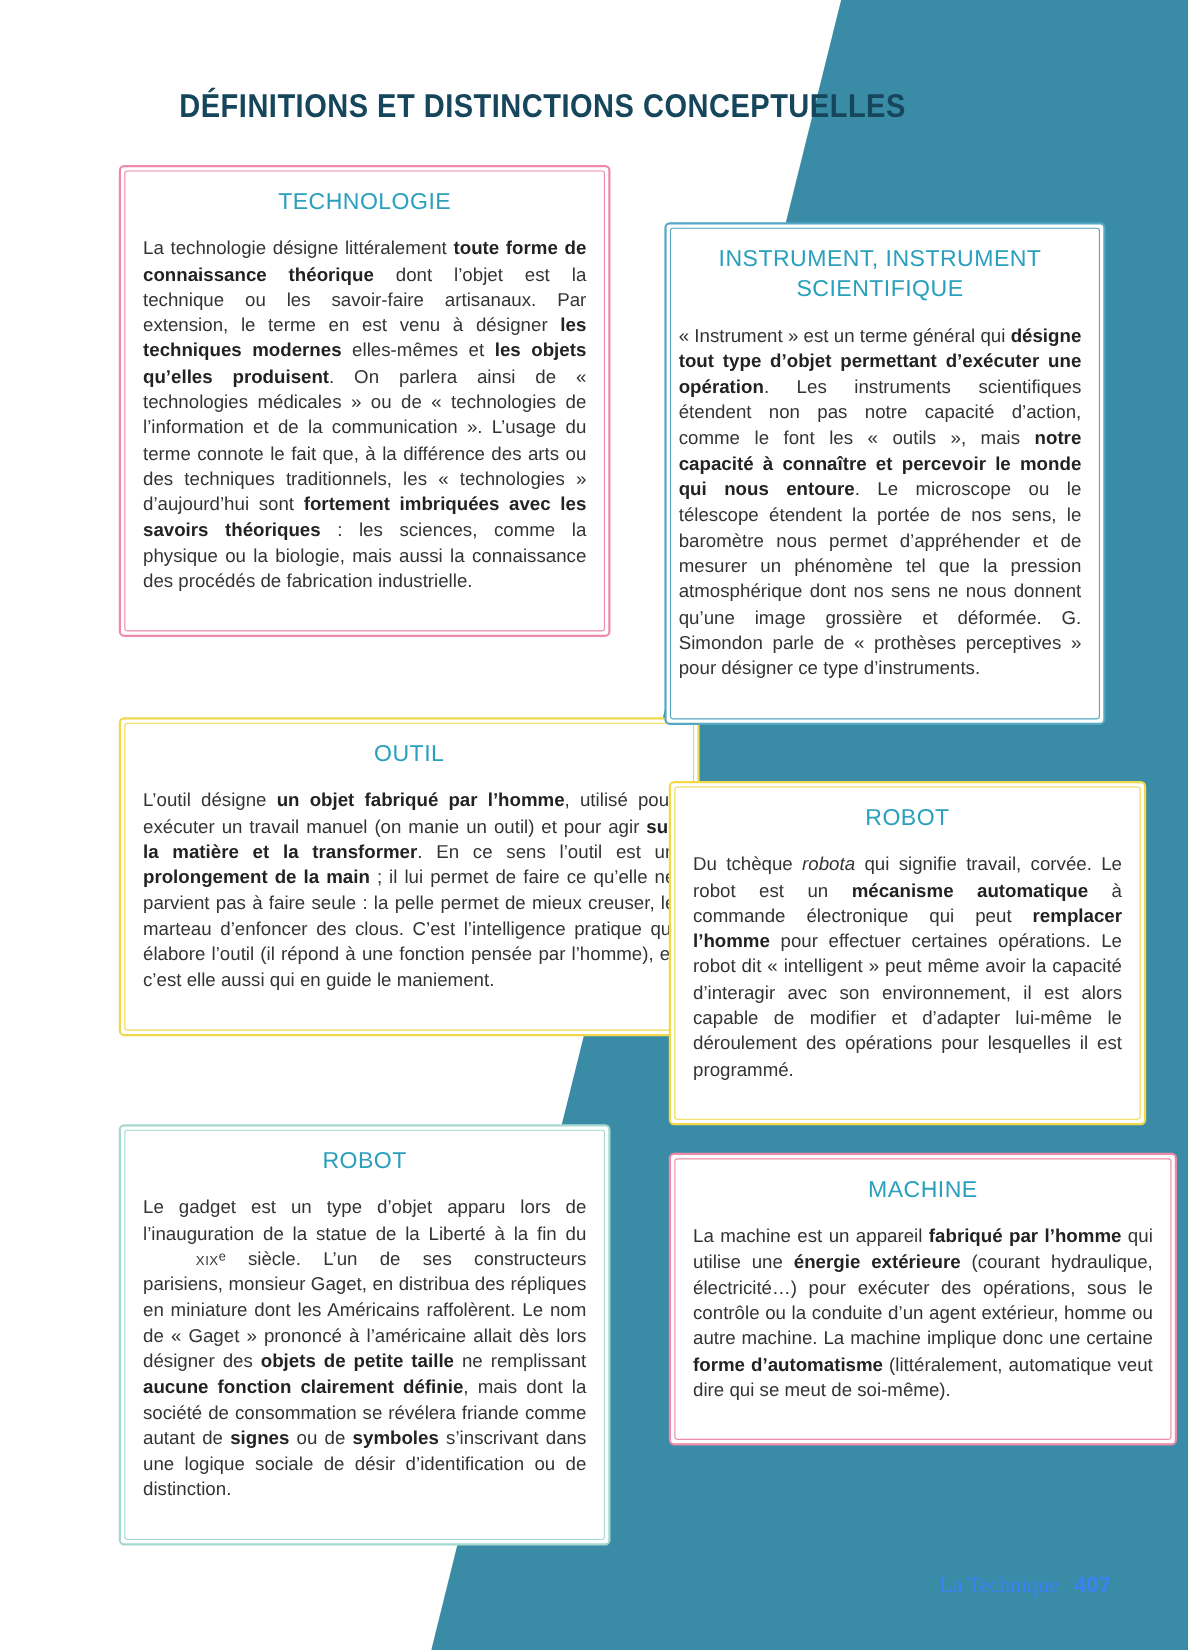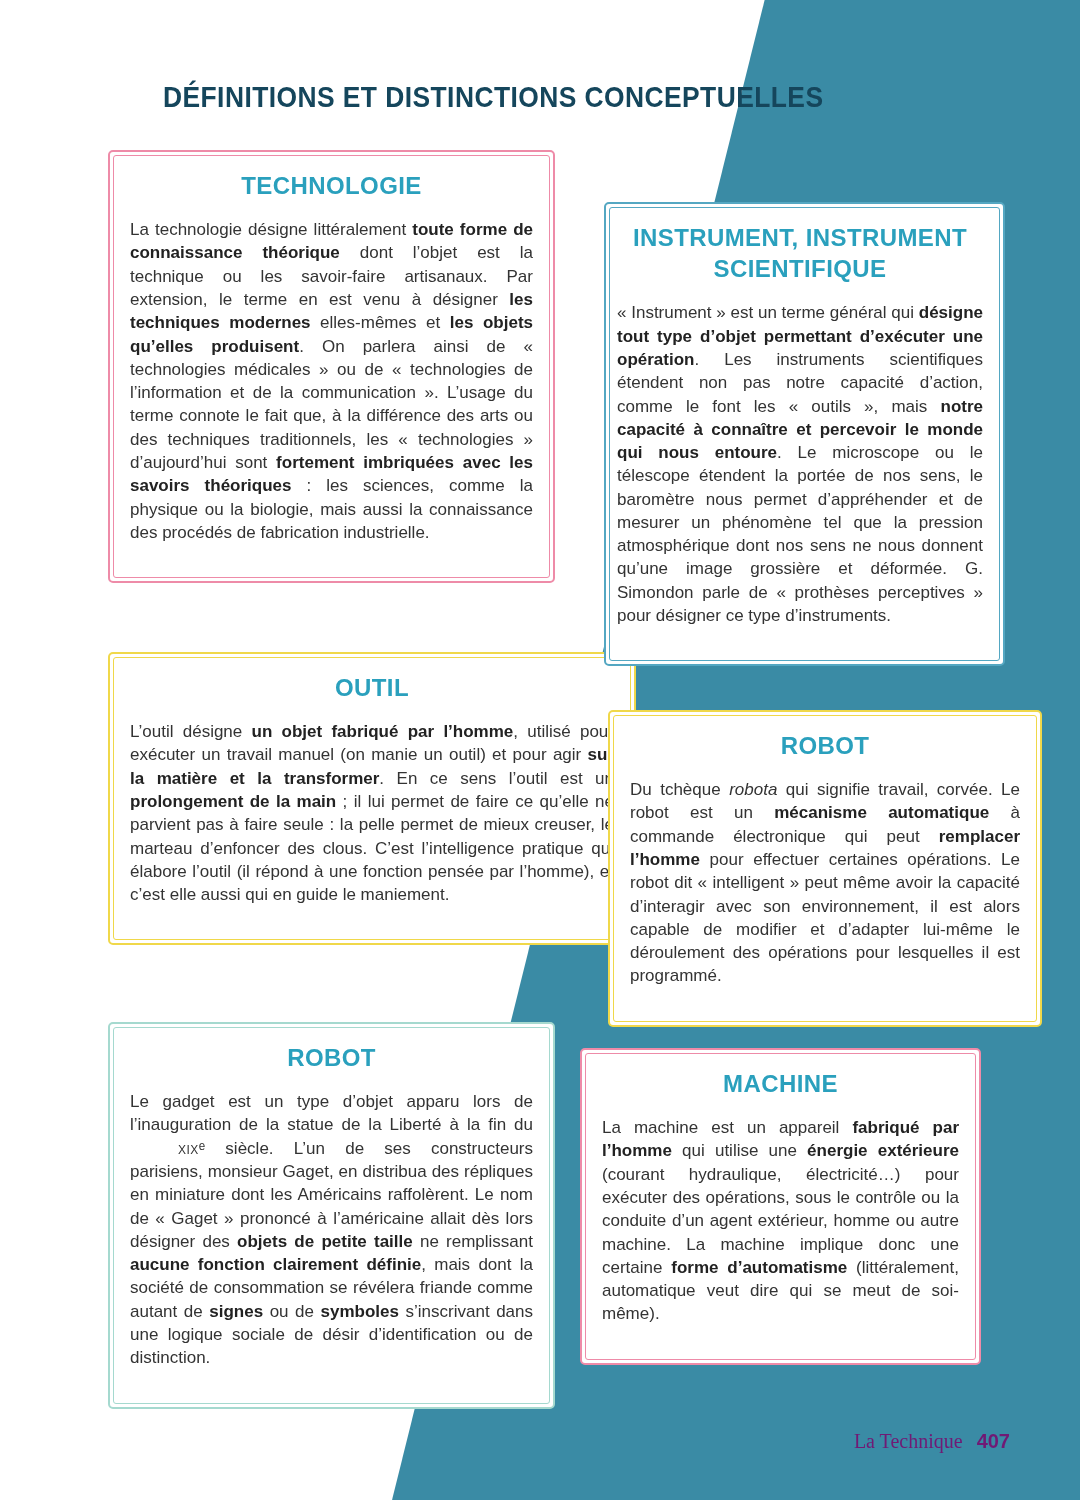--- a/index.html
+++ b/index.html
@@ -37,47 +37,47 @@
   .box::before{
     content:"";
     position:absolute;inset:3px;
     border:1px solid var(--c,#ccc);
     border-radius:3px;
     pointer-events:none;
   }
   .box-title{
     text-align:center;
     color:var(--boxtitle,#2aa0bd);
-    font-weight:700;
-    font-size:24px;
+    font-weight:400;
+    font-size:21px;
     letter-spacing:0.4px;
     margin:2px 0 10px;
     line-height:1.3;
   }
   .box-body{
     font-size:17px;
     line-height:1.37;
     color:#333333;
     text-align:justify;
   }
   .b{font-weight:700;color:#222;}
   .i{font-style:italic;}
   .sc{font-variant:small-caps;letter-spacing:0.5px;margin-left:48px;}
 
   #box-technologie{left:108px;top:150px;width:447px;}
   #box-outil{left:108px;top:652px;width:528px;}
   #box-gadget{left:108px;top:1022px;width:447px;}
   #box-instrument{left:604px;top:202px;width:401px;padding-left:11px;}
   #box-robot{left:608px;top:710px;width:434px;}
-  #box-machine{left:580px;top:1048px;width:401px;}
+  #box-machine{left:608px;top:1048px;width:462px;}
 
   .footer{
     position:absolute;
     right:70px;top:1430px;
-    color:#701a75;
+    color:#3b82f6;
     z-index:2;
     display:flex;align-items:baseline;gap:14px;
   }
   .footer .section{
     font-family:"Liberation Serif","DejaVu Serif",serif;
     font-size:20px;
   }
   .footer .num{
     font-family:"Liberation Sans","DejaVu Sans",sans-serif;
     font-weight:700;font-size:20px;

